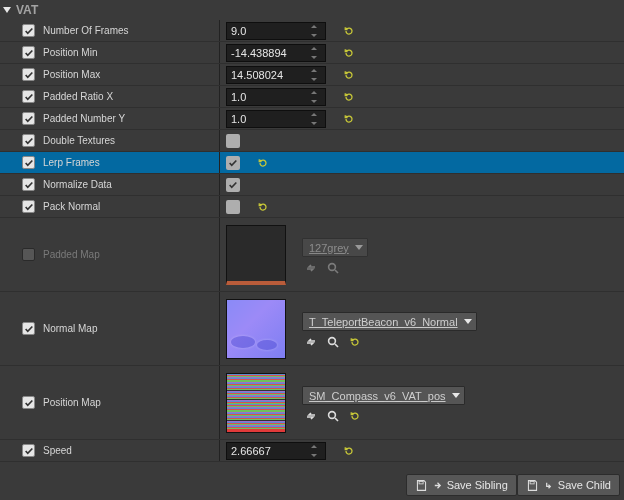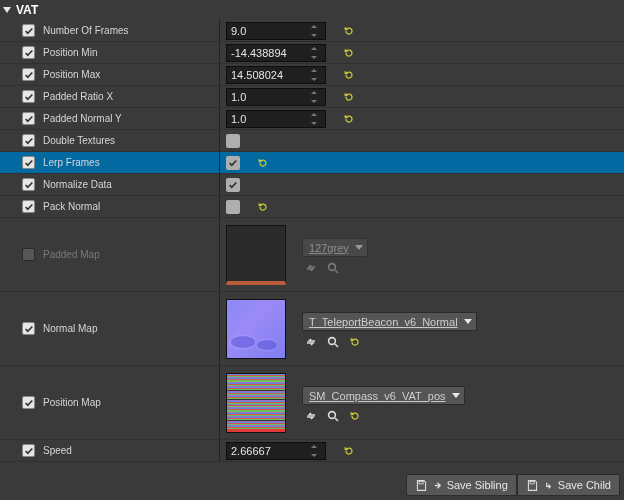--- a/index.html
+++ b/index.html
@@ -19,21 +19,21 @@
     height: 100%;
   }
   .category-header {
     display: flex;
     align-items: center;
     height: 20px;
     padding-left: 3px;
     background: #3a3a3a;
     font-weight: bold;
     font-size: 12px;
-    color: #ffffff;
+    color: #a3a3a3;
   }
   .category-header .arrow {
     width: 0; height: 0;
     border-left: 4px solid transparent;
     border-right: 4px solid transparent;
     border-top: 6px solid #e8e8e8;
     margin-right: 5px;
   }
   .rows {
     flex: 1 0 auto;
@@ -329,21 +329,21 @@
       </div>
     </div>
 
     <div class="row">
       <div class="labelcol">
         <span class="check">
           <svg viewBox="0 0 12 12">
               <path d="M2 6l2.5 2.8L10 3" fill="none" stroke="#333" stroke-width="2"></path>
             </svg>
         </span>
-        <span class="lbl">Padded Normal Y</span>
+        <span class="lbl">Padded Number Y</span>
       </div>
       <div class="valuecol">
         <div class="numinput">
           <span>1.0</span>
           <span class="spin"></span>
         </div>
         <span class="reset">
           <svg viewBox="0 0 16 16">
               <path d="M4 8a4 4 0 1 0 1.2-2.8L4 4" fill="none" stroke="#c9c938" stroke-width="1.7"></path>
               <path d="M3 3v3h3" fill="none" stroke="#c9c938" stroke-width="1.7"></path>

